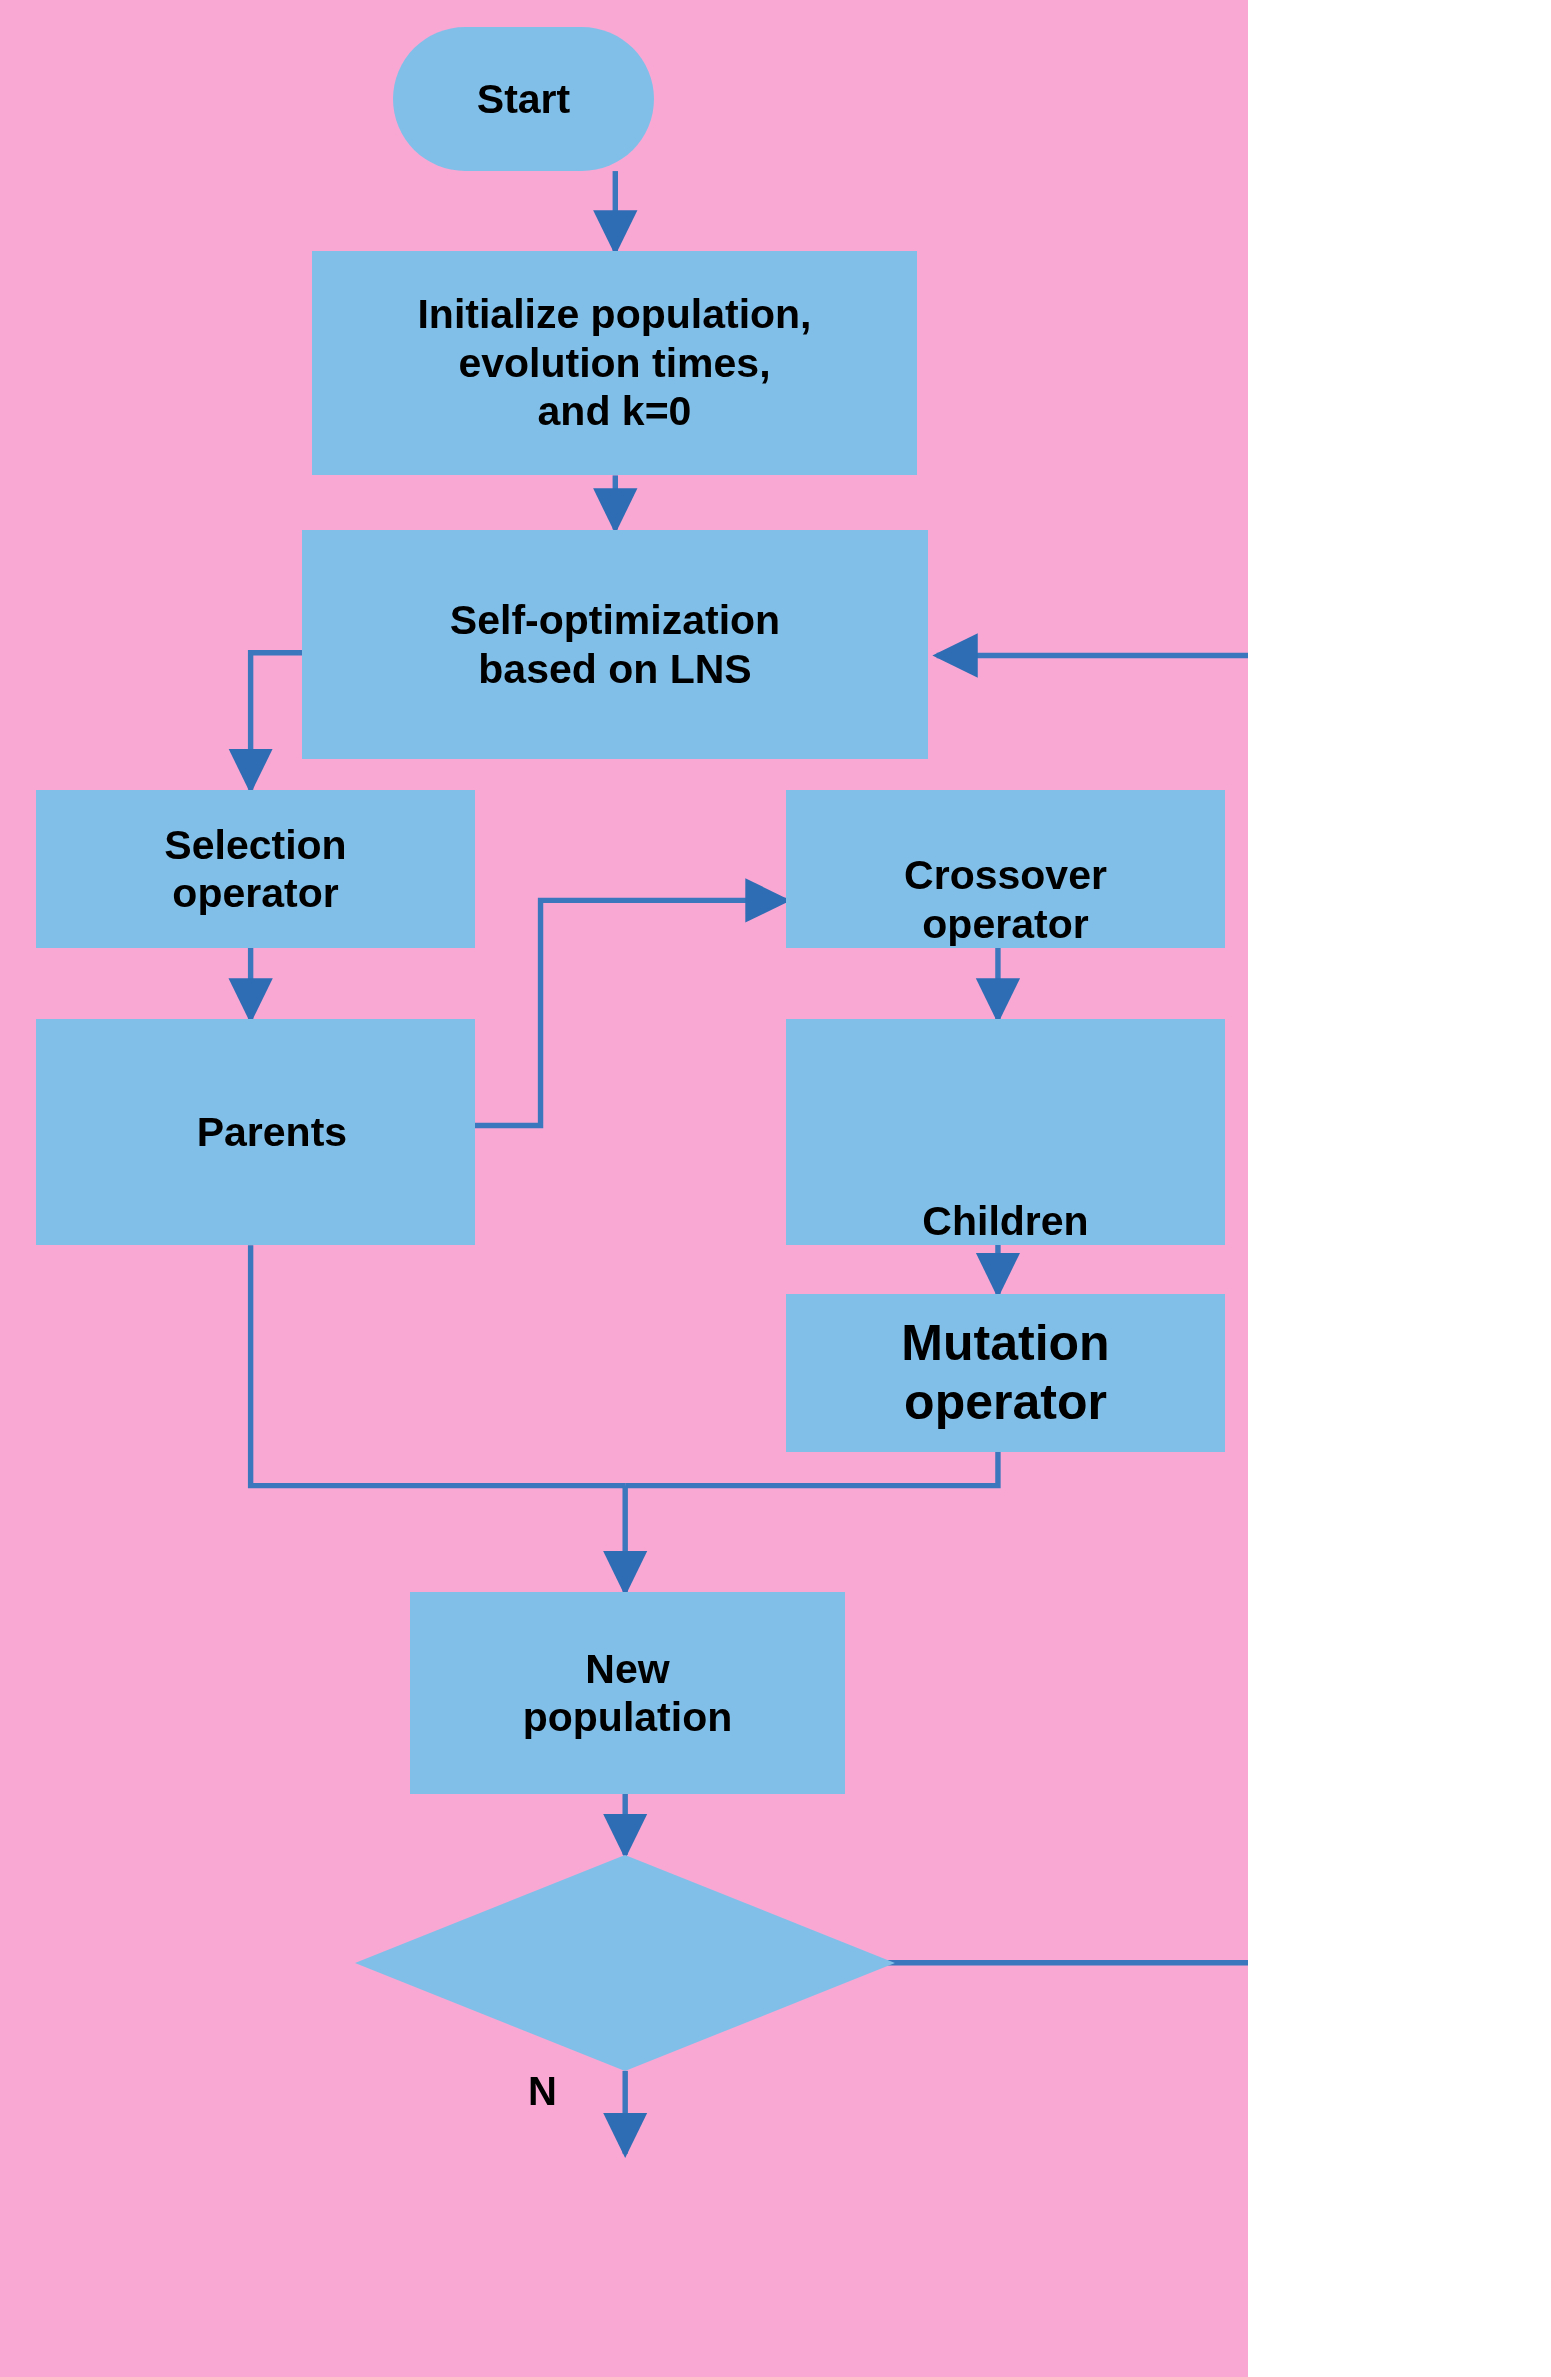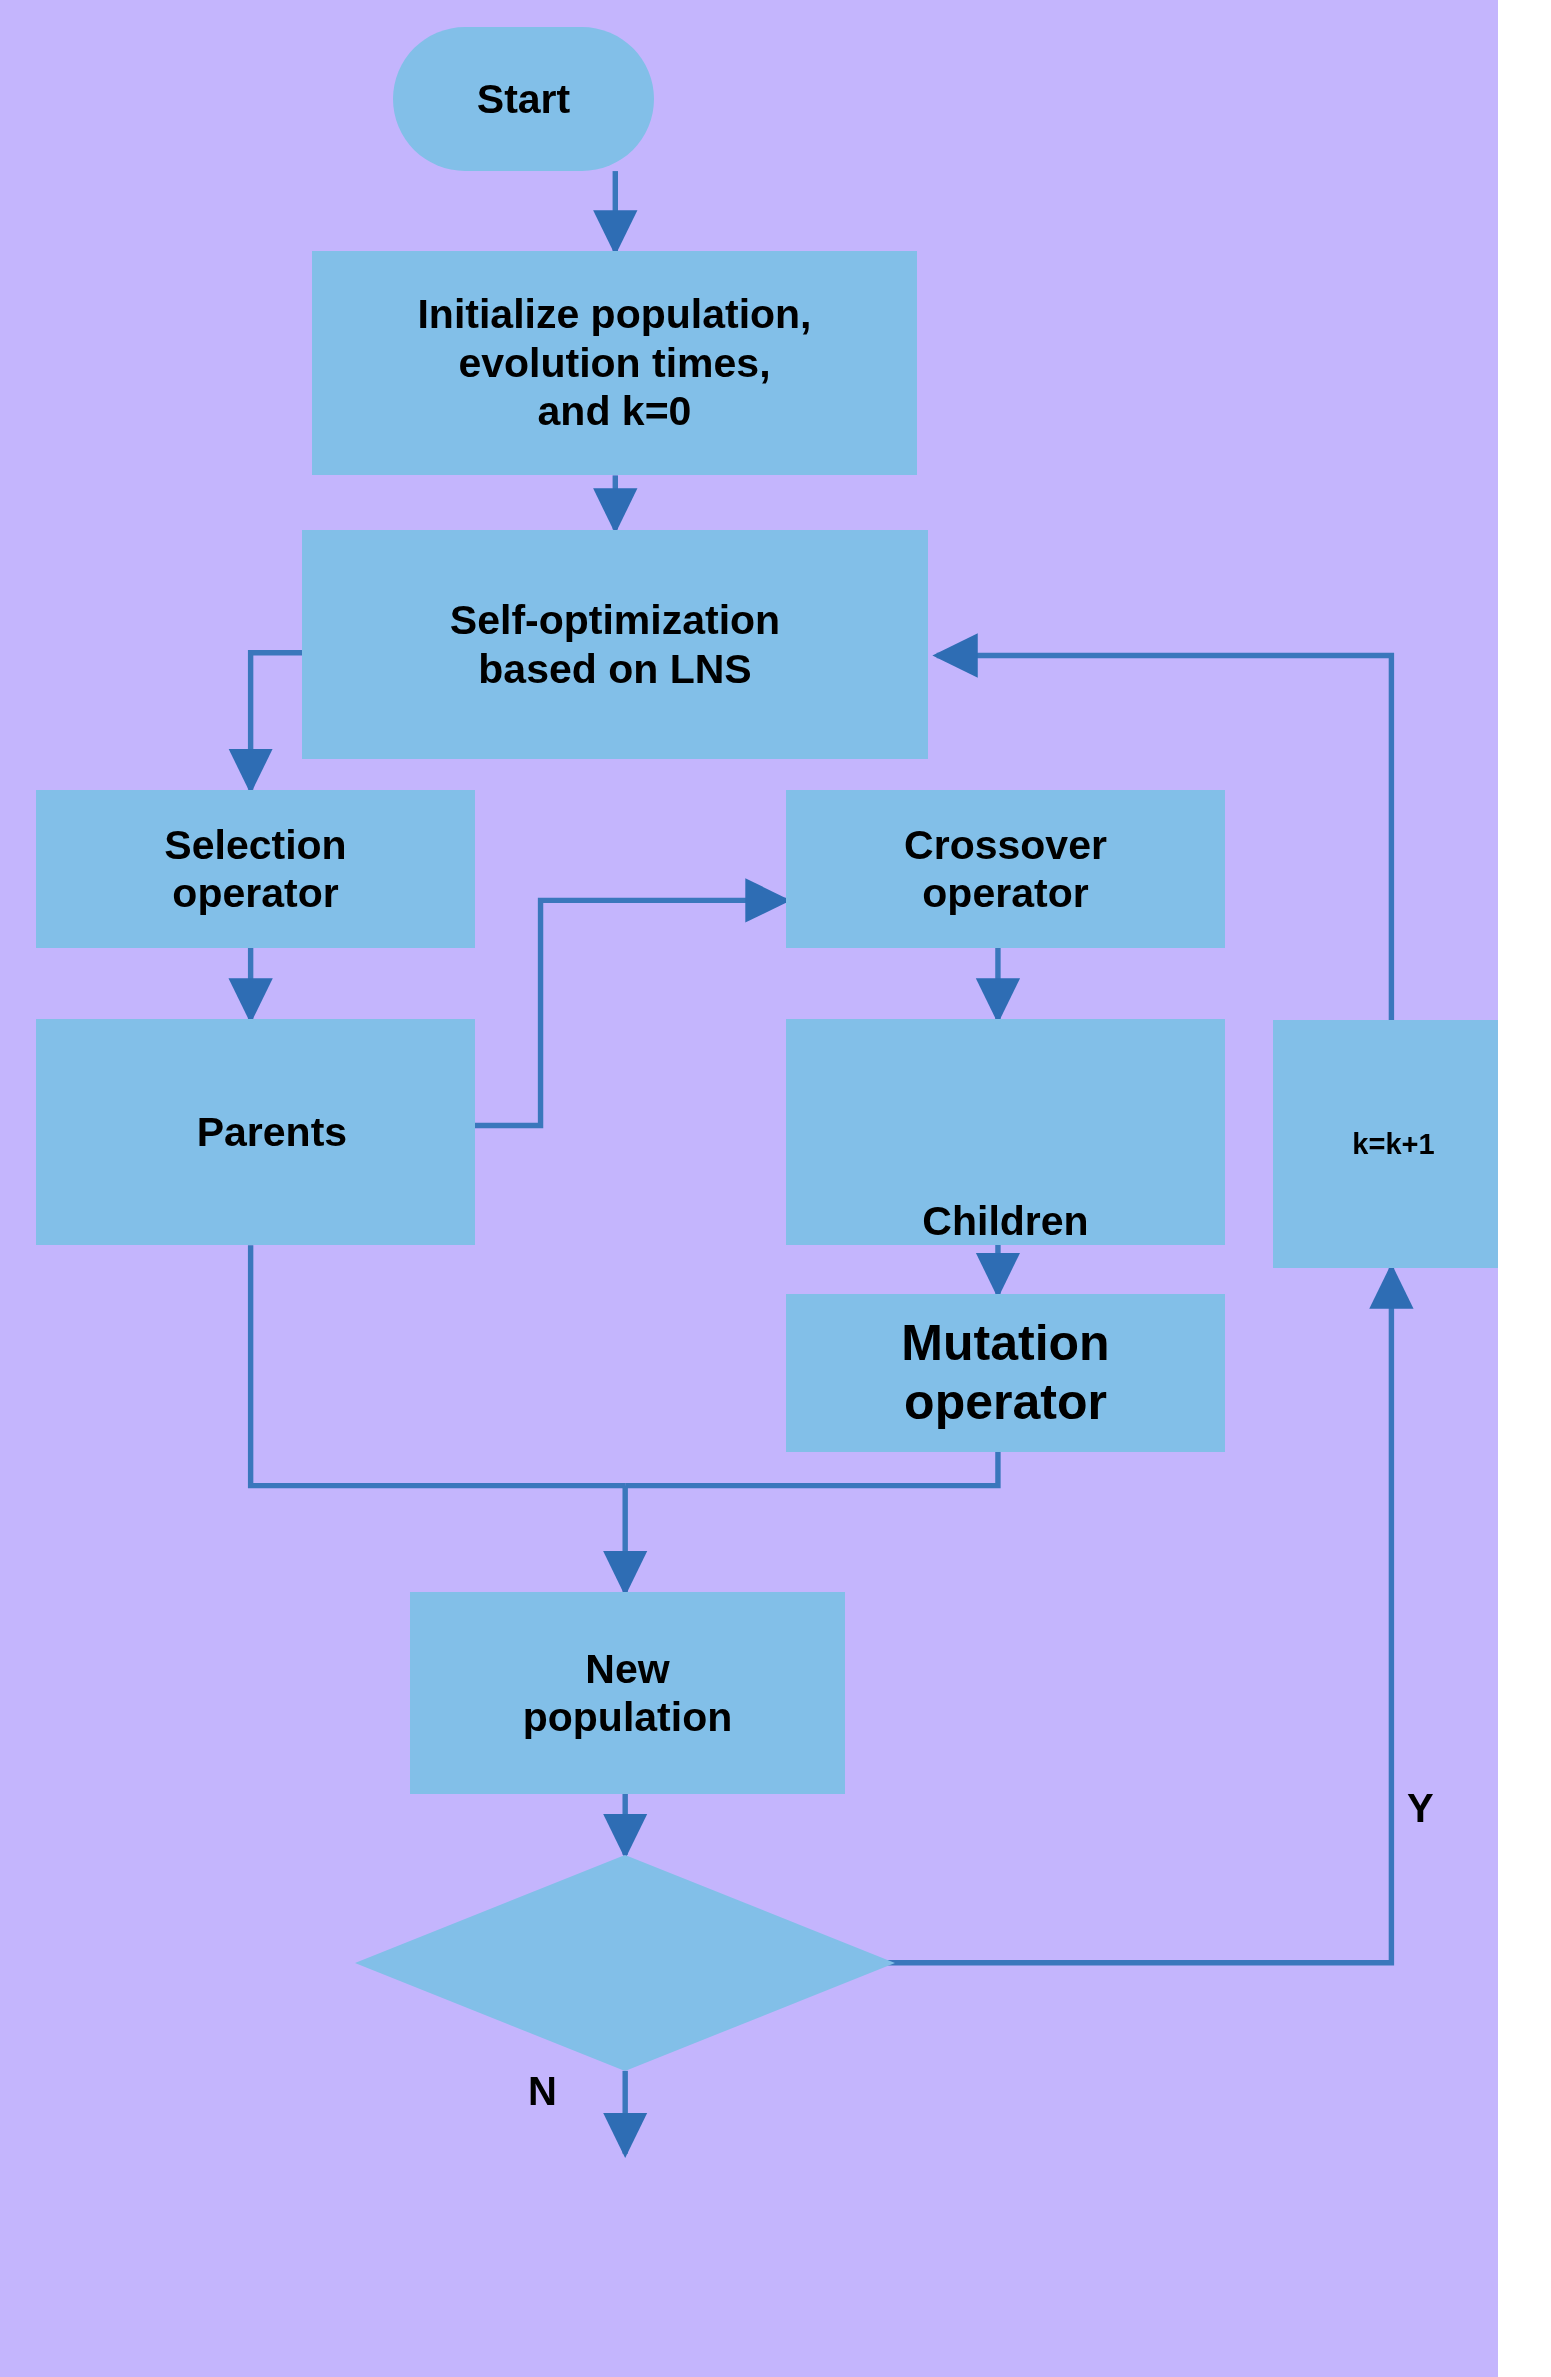--- a/index.html
+++ b/index.html
@@ -6,23 +6,23 @@
   html, body {
     margin: 0;
     padding: 0;
     background: #ffffff;
   }
   body {
     font-family: "Liberation Sans", sans-serif;
   }
   #canvas {
     position: relative;
-    width: 1498px;
+    width: 1248px;
     height: 2377px;
-    background: #c4b5fd;
+    background: #f9a8d4;
     overflow: hidden;
   }
   svg.edges {
     position: absolute;
     left: 0;
     top: 0;
     width: 1552px;
     height: 2377px;
     pointer-events: none;
   }
@@ -132,21 +132,21 @@
 
   <div class="node process" style="left:36px; top:790px; width:439px; height:158px; font-size:41px;">
     <span class="label">Selection
 operator</span>
   </div>
 
   <div class="node process" style="left:36px; top:1019px; width:439px; height:226px; font-size:41px;padding-left:40px;">
     <span class="label">Parents</span>
   </div>
 
-  <div class="node process" style="left:786px; top:790px; width:439px; height:158px; font-size:41px;">
+  <div class="node process" style="left:786px; top:790px; width:439px; height:158px; font-size:41px;align-items:flex-end;">
     <span class="label">Crossover
 operator</span>
   </div>
 
   <div class="node process" style="left:786px; top:1019px; width:439px; height:226px; font-size:41px;align-items:flex-end;">
     <span class="label">Children</span>
   </div>
 
   <div class="node process" style="left:786px; top:1294px; width:439px; height:158px; font-size:50px;">
     <span class="label">Mutation

